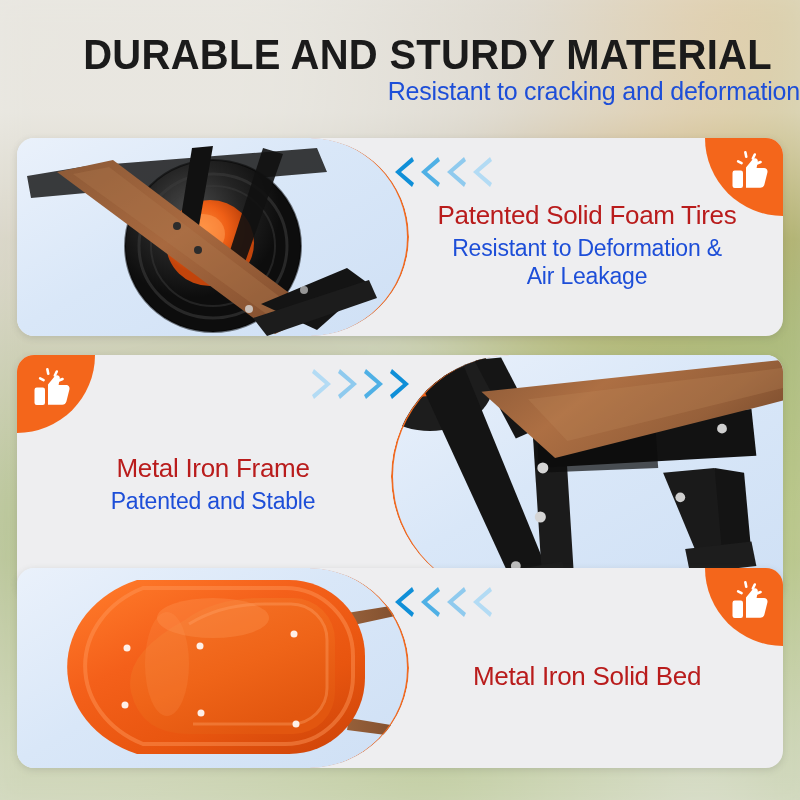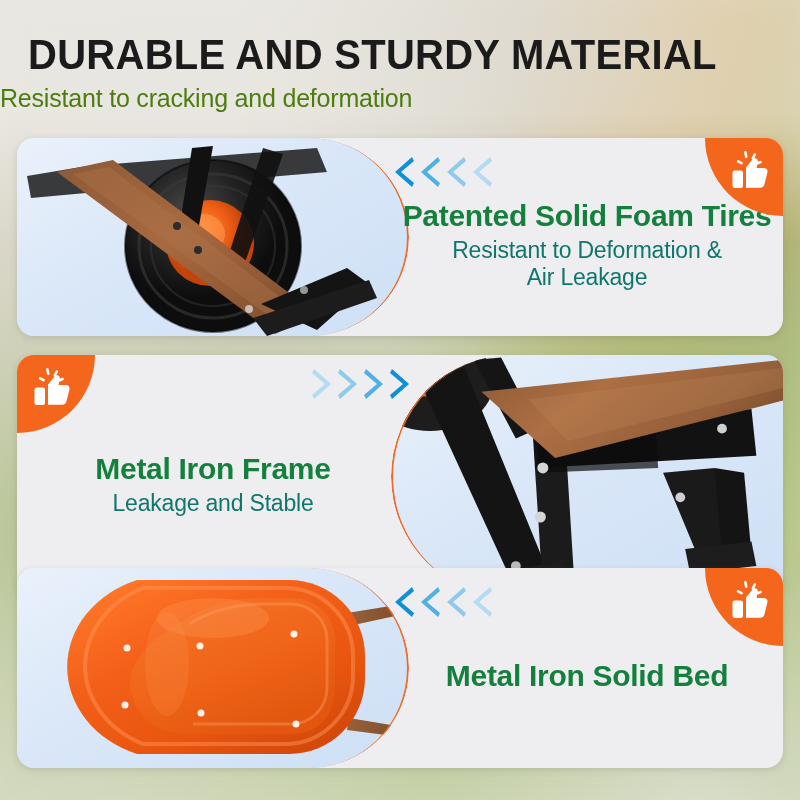--- a/index.html
+++ b/index.html
@@ -32,35 +32,34 @@
   }
   .bg-veil {
     position: absolute; inset: 0;
     background: linear-gradient(180deg, rgba(248,248,248,.55) 0 14%,
                                         rgba(248,248,248,.12) 30%,
                                         rgba(248,248,248,.05) 70%,
                                         rgba(248,248,248,.30) 100%);
   }
 
   
-  .header { position: absolute; top: 0; left: 0; width: 800px; text-align: left; }
+  .header { position: absolute; top: 0; left: 0; width: 800px; text-align: right; }
   .title {
     margin-top: 32px;
     font-family: "Liberation Sans Narrow", "Liberation Sans", sans-serif;
     font-weight: 700;
     font-size: 43px;
     letter-spacing: .3px;
     color: #1b1b1b;
     transform: scaleX(.93);
     line-height: 1.04;
   }
   .subtitle {
-    margin-top: 7px;
     font-size: 25px;
-    color: #4d7c0f;
+    color: #1d4ed8;
     letter-spacing: -.2px;
   }
 
   
   .panel {
     position: absolute;
     left: 17px; width: 766px;
     background: #eeeef0;
     border-radius: 17px;
     overflow: hidden;
@@ -101,26 +100,26 @@
   .copy {
     position: absolute; top: 0; height: 100%;
     width: 392px;
     display: flex; flex-direction: column;
     align-items: center; justify-content: center;
     padding-top: 16px;
   }
   .copy.right { right: 0; }
   .copy.left  { left: 0; }
   .headline {
-    font-size: 30px; font-weight: 700; color: #15803d;
+    font-size: 26px; font-weight: 400; color: #b91c1c;
     letter-spacing: -.3px; white-space: nowrap;
   }
   .subline {
     margin-top: 4px;
-    font-size: 23px; color: #0f766e; text-align: center;
+    font-size: 23px; color: #1d4ed8; text-align: center;
     line-height: 1.18; letter-spacing: -.2px;
   }
 
   
   .chevrons { position: absolute; display: flex; gap: 2px; }
   #chev-1 { top: 155px; left: 392px; }
   #chev-2 { top: 367px; left: 310px; }
   #chev-3 { top: 585px; left: 392px; }
   .chev { width: 24px; height: 34px; }
 
@@ -249,21 +248,21 @@
       <path d="M276 158 L330 152 L334 172 L280 178 Z" fill="#1d1d1d"></path>
       <circle cx="160" cy="92" r="4.5" fill="#d5d5d5"></circle>
       <circle cx="158" cy="132" r="4.5" fill="#d5d5d5"></circle>
       <circle cx="306" cy="60" r="4" fill="#cfcfcf"></circle>
       <circle cx="272" cy="116" r="4" fill="#cfcfcf"></circle>
       <circle cx="138" cy="172" r="4" fill="#bdbdbd"></circle>
     </svg>
   </div>
   <div class="copy left">
     <div class="headline">Metal Iron Frame</div>
-    <div class="subline">Leakage and Stable</div>
+    <div class="subline">Patented and Stable</div>
   </div>
 </div>
 
 <div class="chevrons" id="chev-2">
   <svg class="chev" viewBox="0 0 24 34">
       <path d="M4 2 L2 6 L15 17 L2 28 L4 32 L21 17 Z" fill="#b3dbf4"></path>
     </svg>
   <svg class="chev" viewBox="0 0 24 34">
       <path d="M4 2 L2 6 L15 17 L2 28 L4 32 L21 17 Z" fill="#8fcaee"></path>
     </svg>

